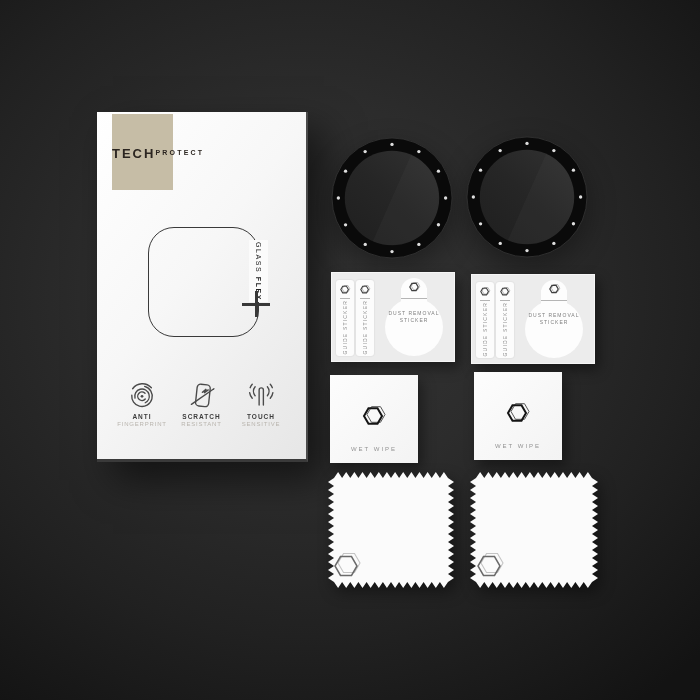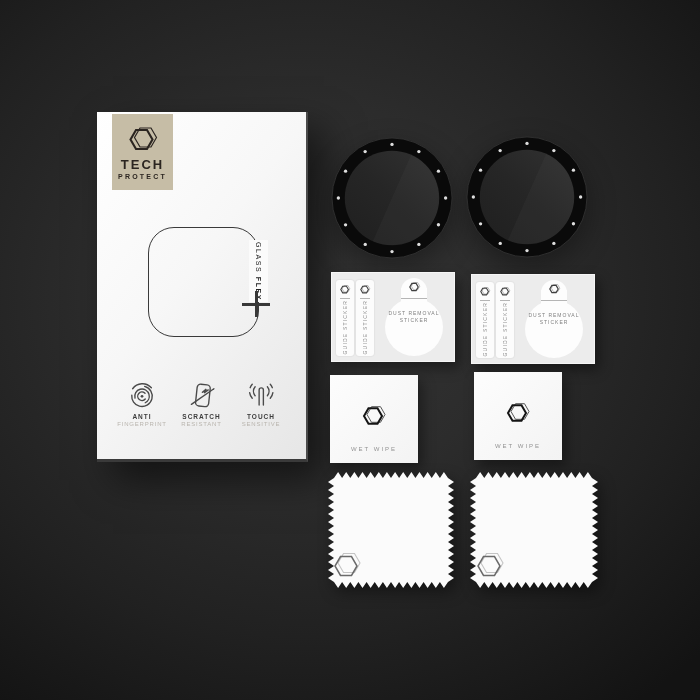--- a/index.html
+++ b/index.html
@@ -12,21 +12,21 @@
 
   
   .box{
     position:absolute;left:97px;top:112px;width:209px;height:347px;
     background:linear-gradient(128deg,#ffffff 0%,#f7f7f7 45%,#e6e6e6 100%);
     border-right:2px solid #4a4a4a;border-bottom:3px solid #3a3a3a;
     box-shadow:16px 18px 36px rgba(0,0,0,.55);
   }
   .logo-badge{
     position:absolute;left:15px;top:2px;width:61px;height:76px;
-    background:#c6bda6;display:flex;flex-direction:column;align-items:center;
+    background:#c6bda6;display:flex;flex-direction:row;align-items:center;
   }
   .logo-badge svg{margin-top:9px;}
   .brand-line1{font-size:13px;font-weight:600;letter-spacing:2px;color:#2b2520;margin-top:2px;}
   .brand-line2{font-size:7px;font-weight:600;letter-spacing:2.2px;color:#2b2520;margin-top:1px;}
 
   .glass-outline{
     position:absolute;left:51px;top:115px;width:109px;height:108px;
     border:1.5px solid #3a3a3a;border-radius:26px;
   }
   .glass-label{

